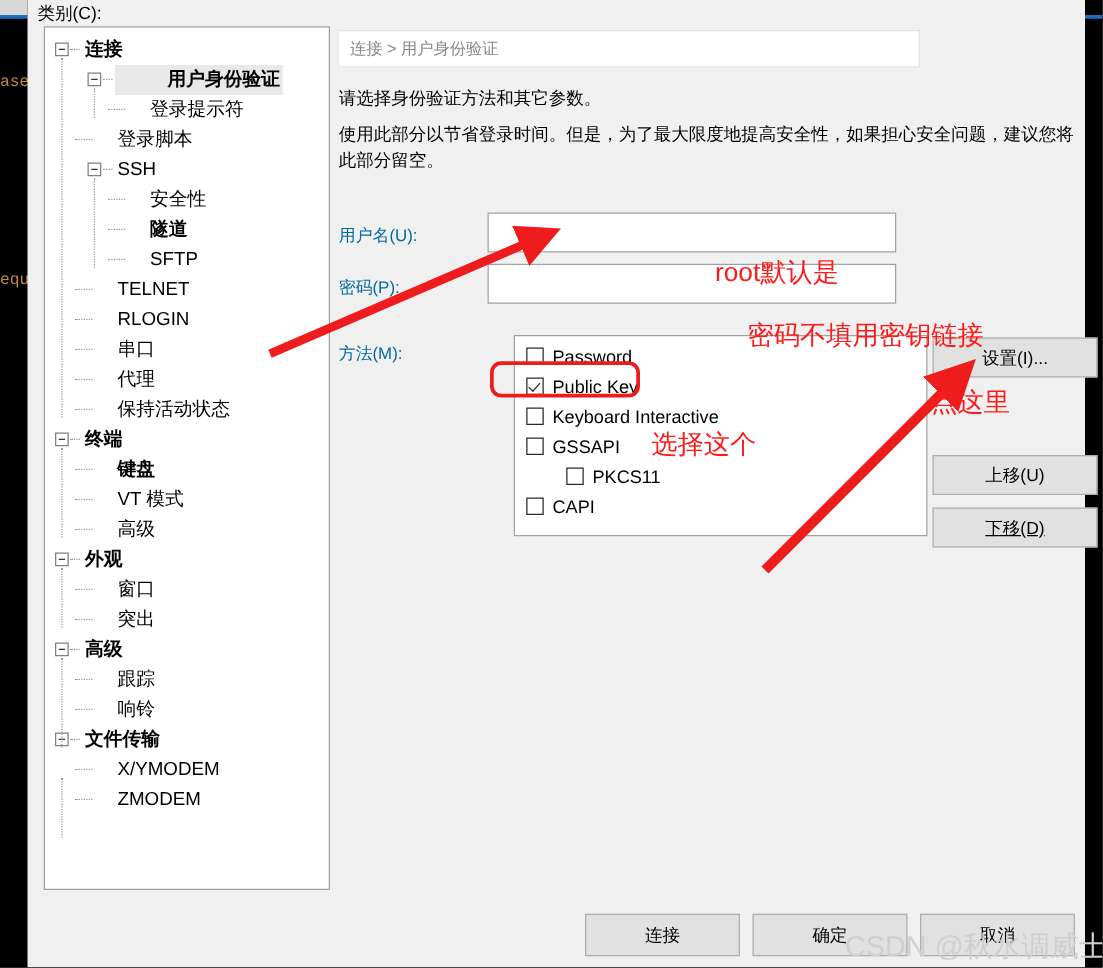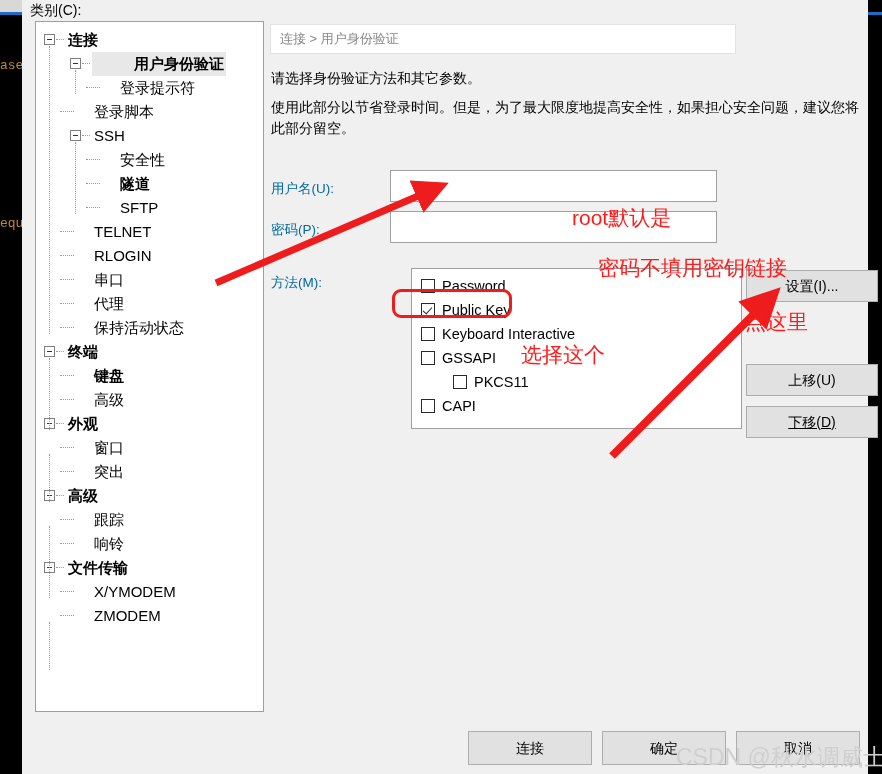--- a/index.html
+++ b/index.html
@@ -299,20 +299,24 @@
             <span class="expander" style="left: 8px;"></span>
             <span class="dots-h" style="left: 20px; width: 8px;"></span>
             <span class="tlabel" style="left: 30px;">终端</span>
           </div>
           <div class="tnode bold">
             <span class="dots-h" style="left: 24px; width: 14px;"></span>
             <span class="tlabel" style="left: 56px;">键盘</span>
           </div>
           <div class="tnode">
             <span class="dots-h" style="left: 24px; width: 14px;"></span>
+            <span class="tlabel" style="left: 56px;">VT 模式</span>
+          </div>
+          <div class="tnode">
+            <span class="dots-h" style="left: 24px; width: 14px;"></span>
             <span class="tlabel" style="left: 56px;">高级</span>
           </div>
           <div class="tnode bold">
             <span class="expander" style="left: 8px;"></span>
             <span class="dots-h" style="left: 20px; width: 8px;"></span>
             <span class="tlabel" style="left: 30px;">外观</span>
           </div>
           <div class="tnode">
             <span class="dots-h" style="left: 24px; width: 14px;"></span>
             <span class="tlabel" style="left: 56px;">窗口</span>

